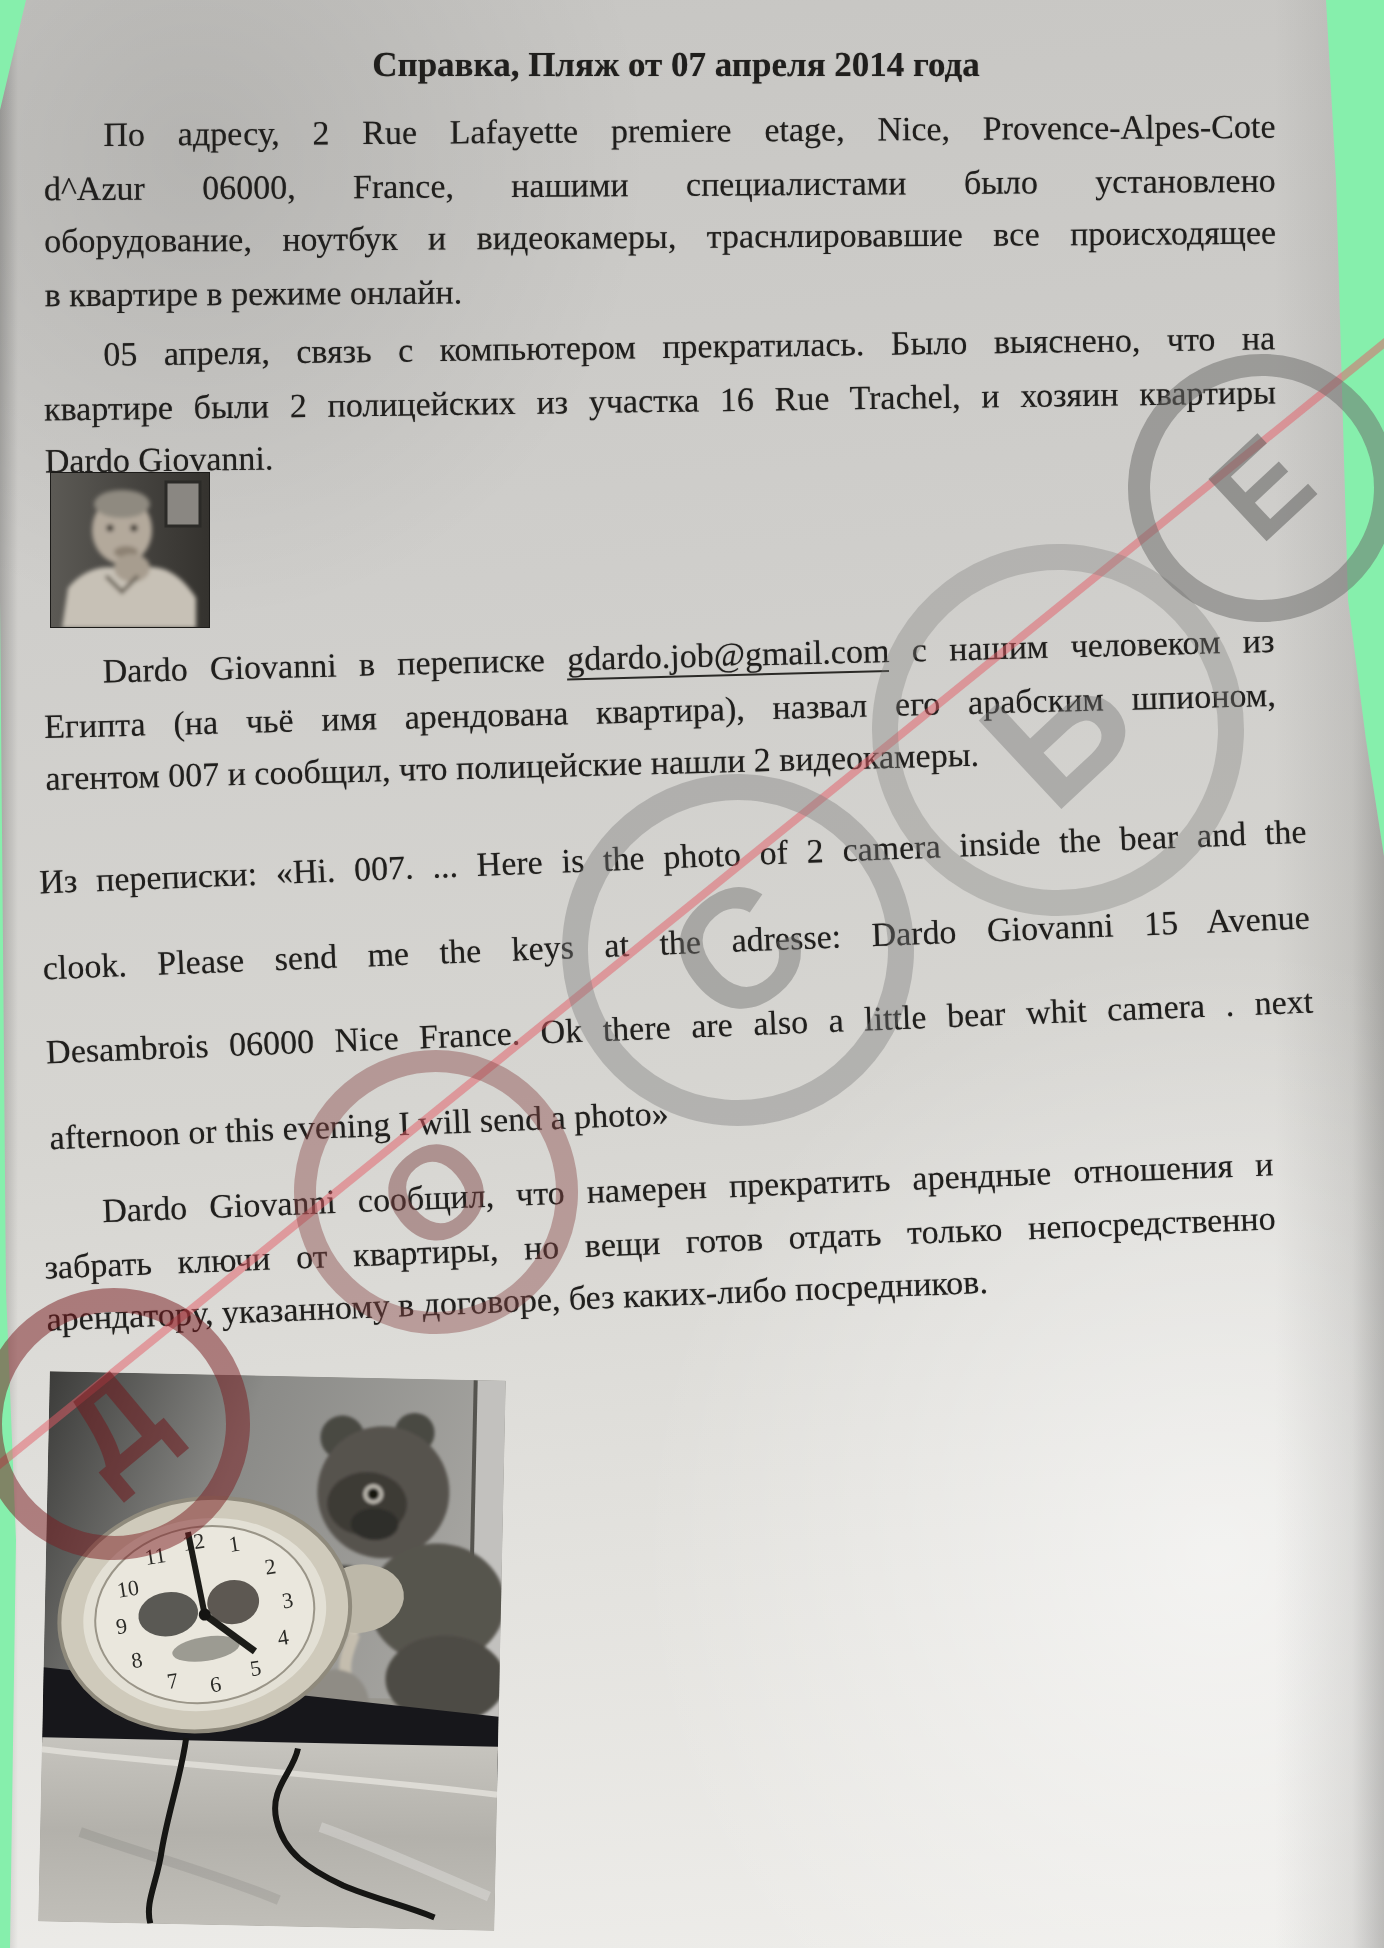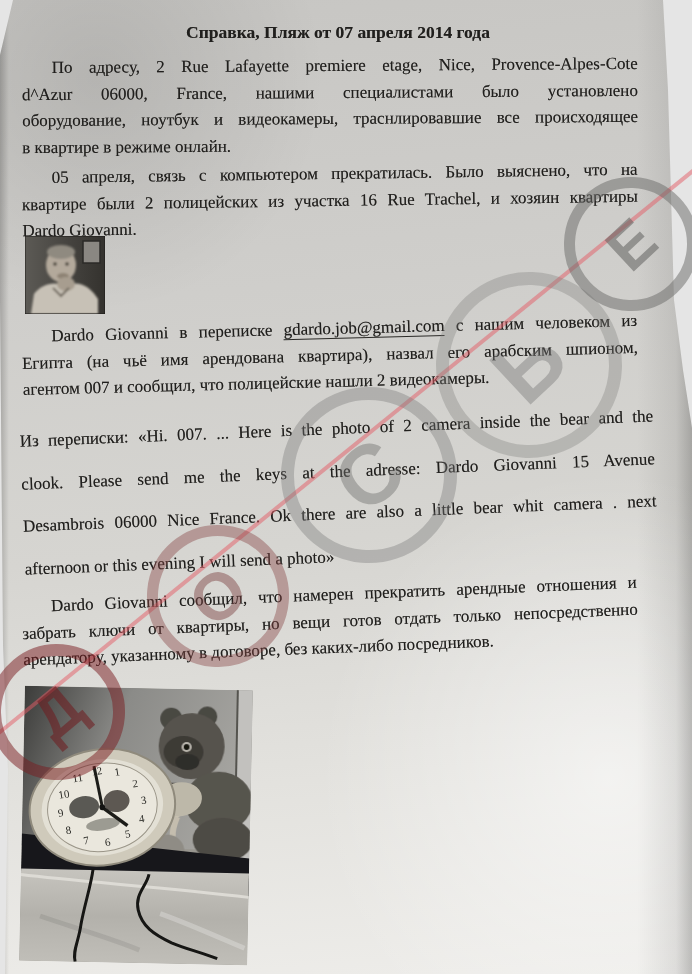--- a/index.html
+++ b/index.html
@@ -1,16 +1,16 @@
 <!DOCTYPE html>
 <html><head>
 <meta charset="utf-8">
 <style>
   html,body{margin:0;padding:0;background:#000;}
-  .scene{position:relative;width:692px;height:974px;background:#e5e5e5;overflow:hidden;
+  .scene{position:relative;width:692px;height:974px;background:#86efac;overflow:hidden;
          font-family:"Liberation Serif","DejaVu Serif",serif;}
   .paper{position:absolute;inset:0;
     clip-path:polygon(13px 0,663px 0,668px 90px,674px 300px,683px 370px,692px 428px,692px 974px,5px 974px,8px 770px,3px 645px,0 300px,0 55px);
     background:
       linear-gradient(90deg, rgba(0,0,0,0.20) 0px, rgba(0,0,0,0) 9px),
       linear-gradient(270deg, rgba(0,0,0,0.22) 0px, rgba(50,50,50,0.10) 16px, rgba(0,0,0,0) 55px),
       radial-gradient(60% 45% at 88% 80%, rgba(255,255,255,0.55), rgba(255,255,255,0) 70%),
       radial-gradient(55% 40% at 14% 8%, rgba(0,0,0,0.10), rgba(0,0,0,0) 60%),
       linear-gradient(175deg,#c7c6c3 0%,#cfcecb 30%,#d6d5d1 55%,#e3e2de 78%,#eeedea 100%);
   }

